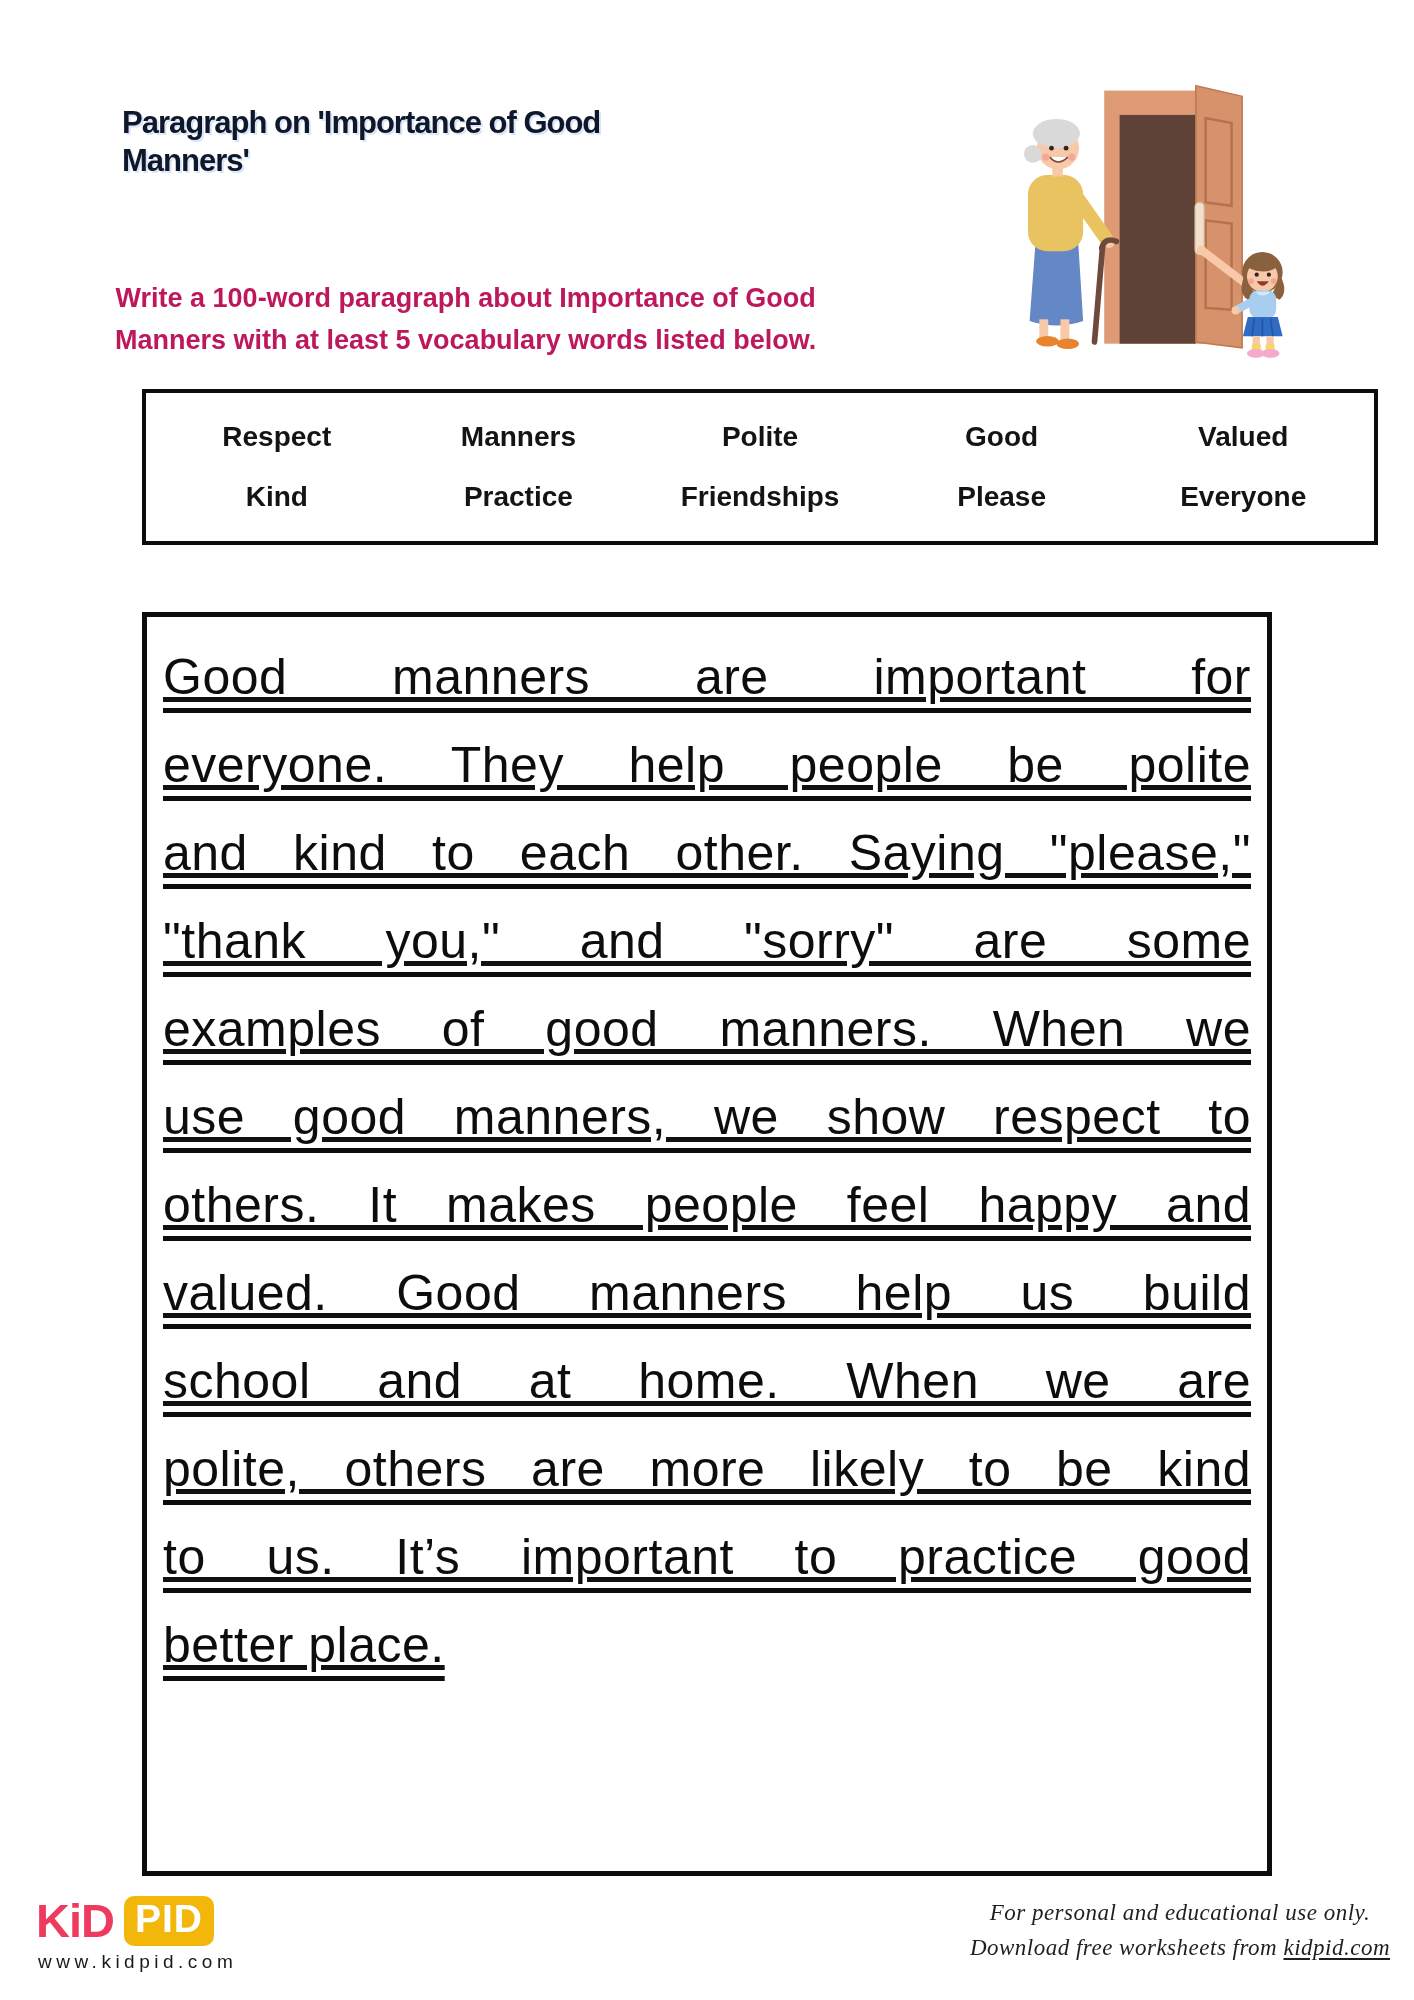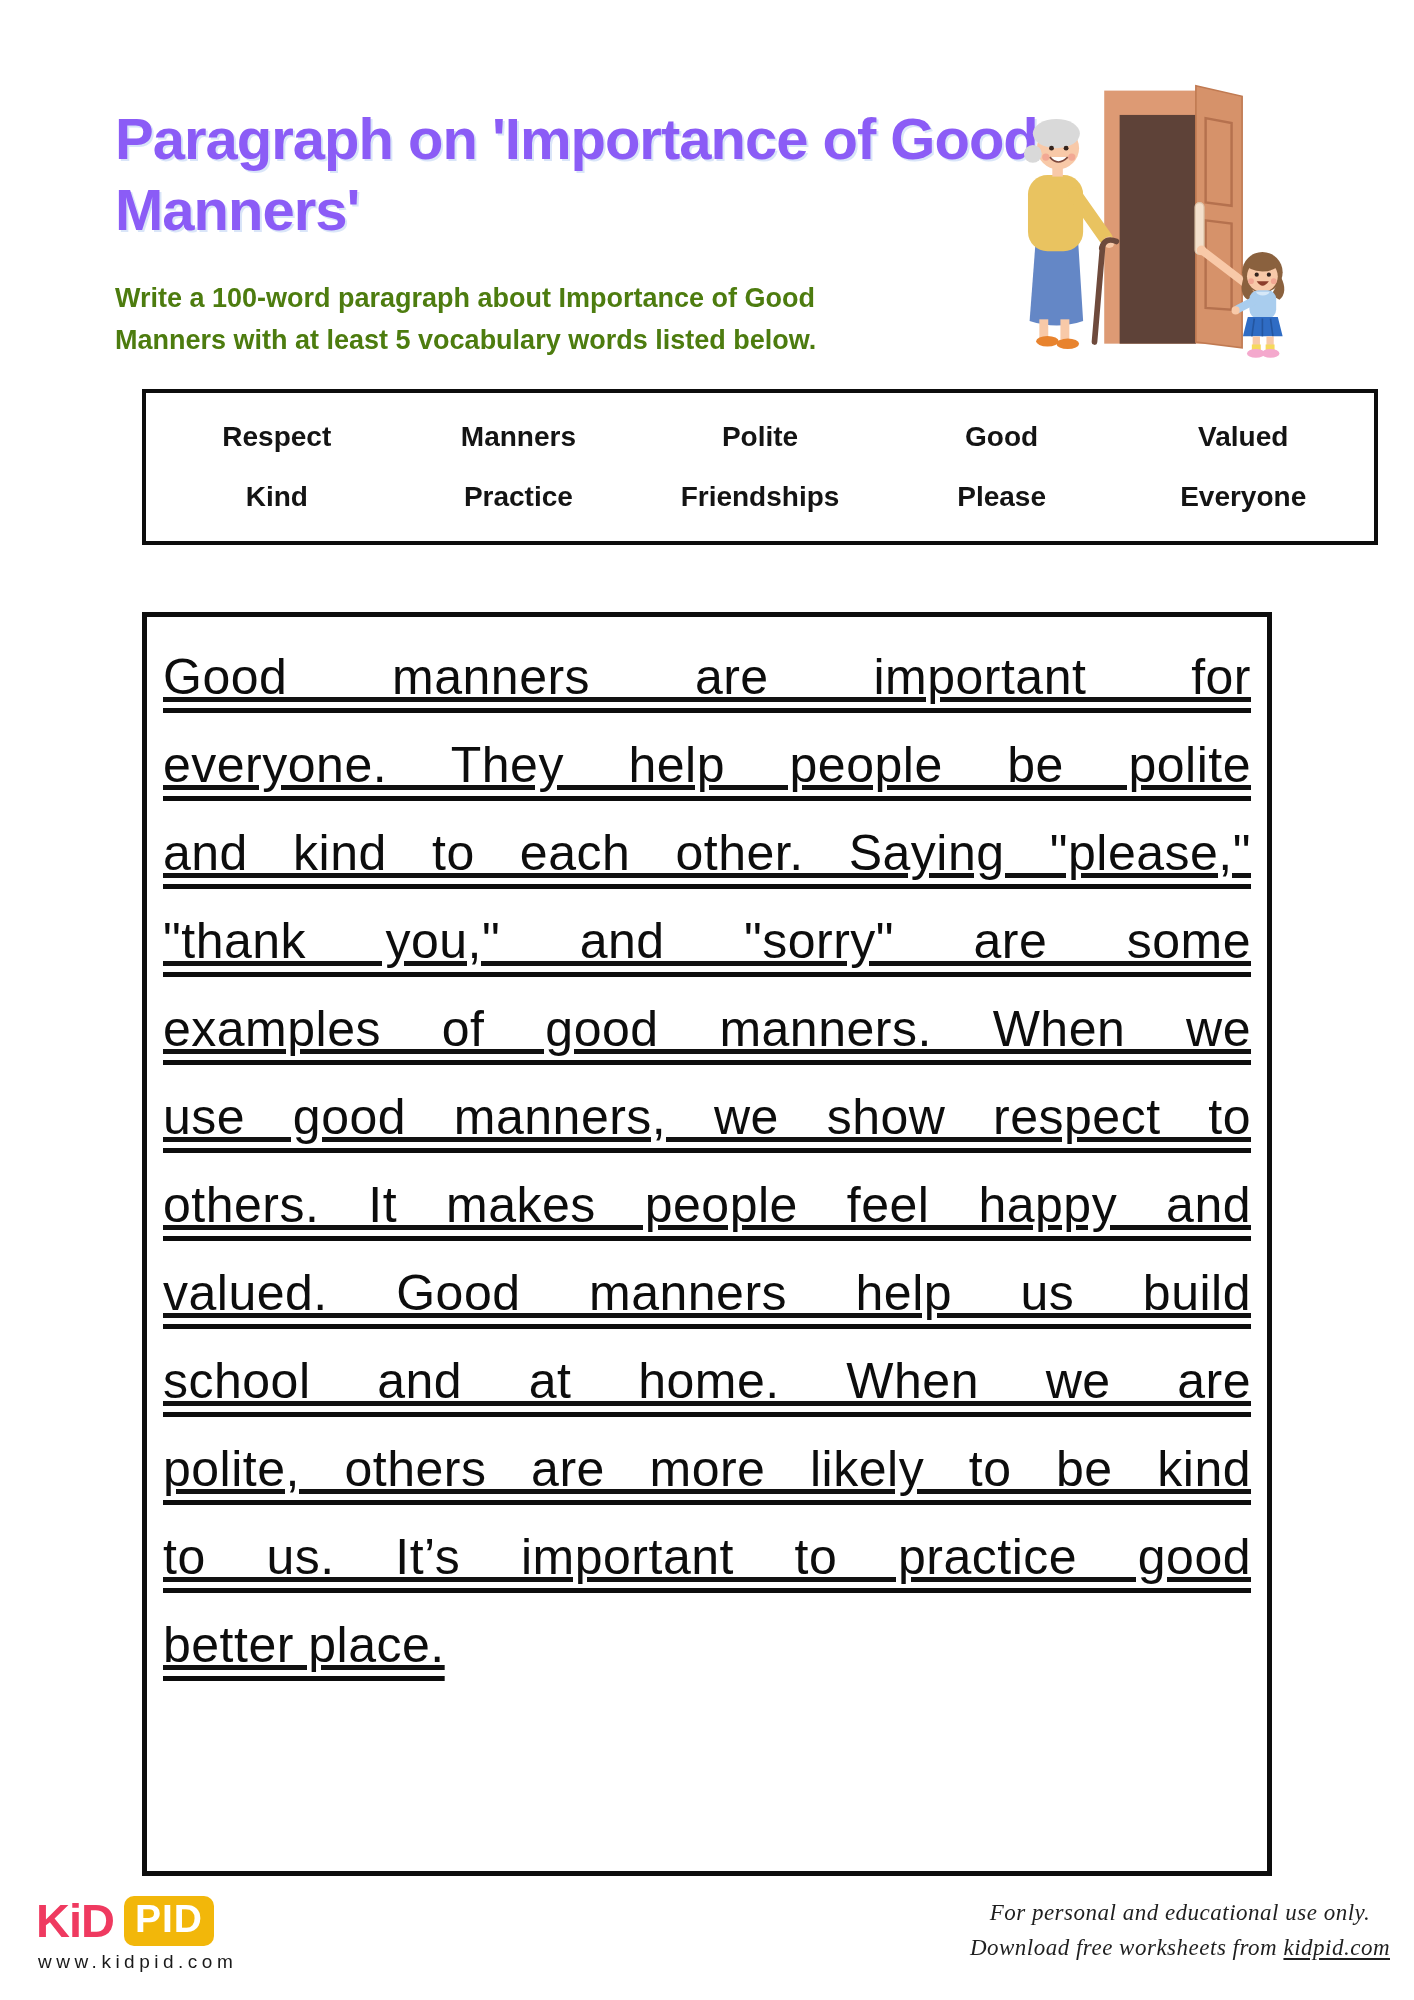--- a/index.html
+++ b/index.html
@@ -8,36 +8,37 @@
     position:relative;
     width:1414px; height:2000px;
     background:#ffffff;
     font-family:"Liberation Sans", sans-serif;
     color:#111;
     overflow:hidden;
   }
 
   
   .title {
-    position:absolute; left:115px; top:104px;
-    color:#8b5cf6;
-    font-weight:bold;
-    font-size:58px;
+    position:absolute; left:122px; top:104px;
+    color:#0f172a;
+    font-weight:bold;
+    font-size:31px;
     line-height:1.22;
     letter-spacing:-1px;
     text-shadow:2px 2px 0 rgba(170,198,240,.45);
     white-space:nowrap;
   }
   .subtitle {
     position:absolute; left:115px; top:278px;
     font-weight:bold;
     font-size:27px;
     line-height:1.55;
-    color:#4d7c0f;
+    color:#be185d;
     white-space:nowrap;
+    text-align:center;
   }
 
   
   .vocab-box {
     position:absolute; left:142px; top:389px;
     width:1236px; height:156px;
     border:4px solid #0d0d0d;
     display:grid;
     grid-template-columns:repeat(5,1fr);
     grid-template-rows:1fr 1fr;

